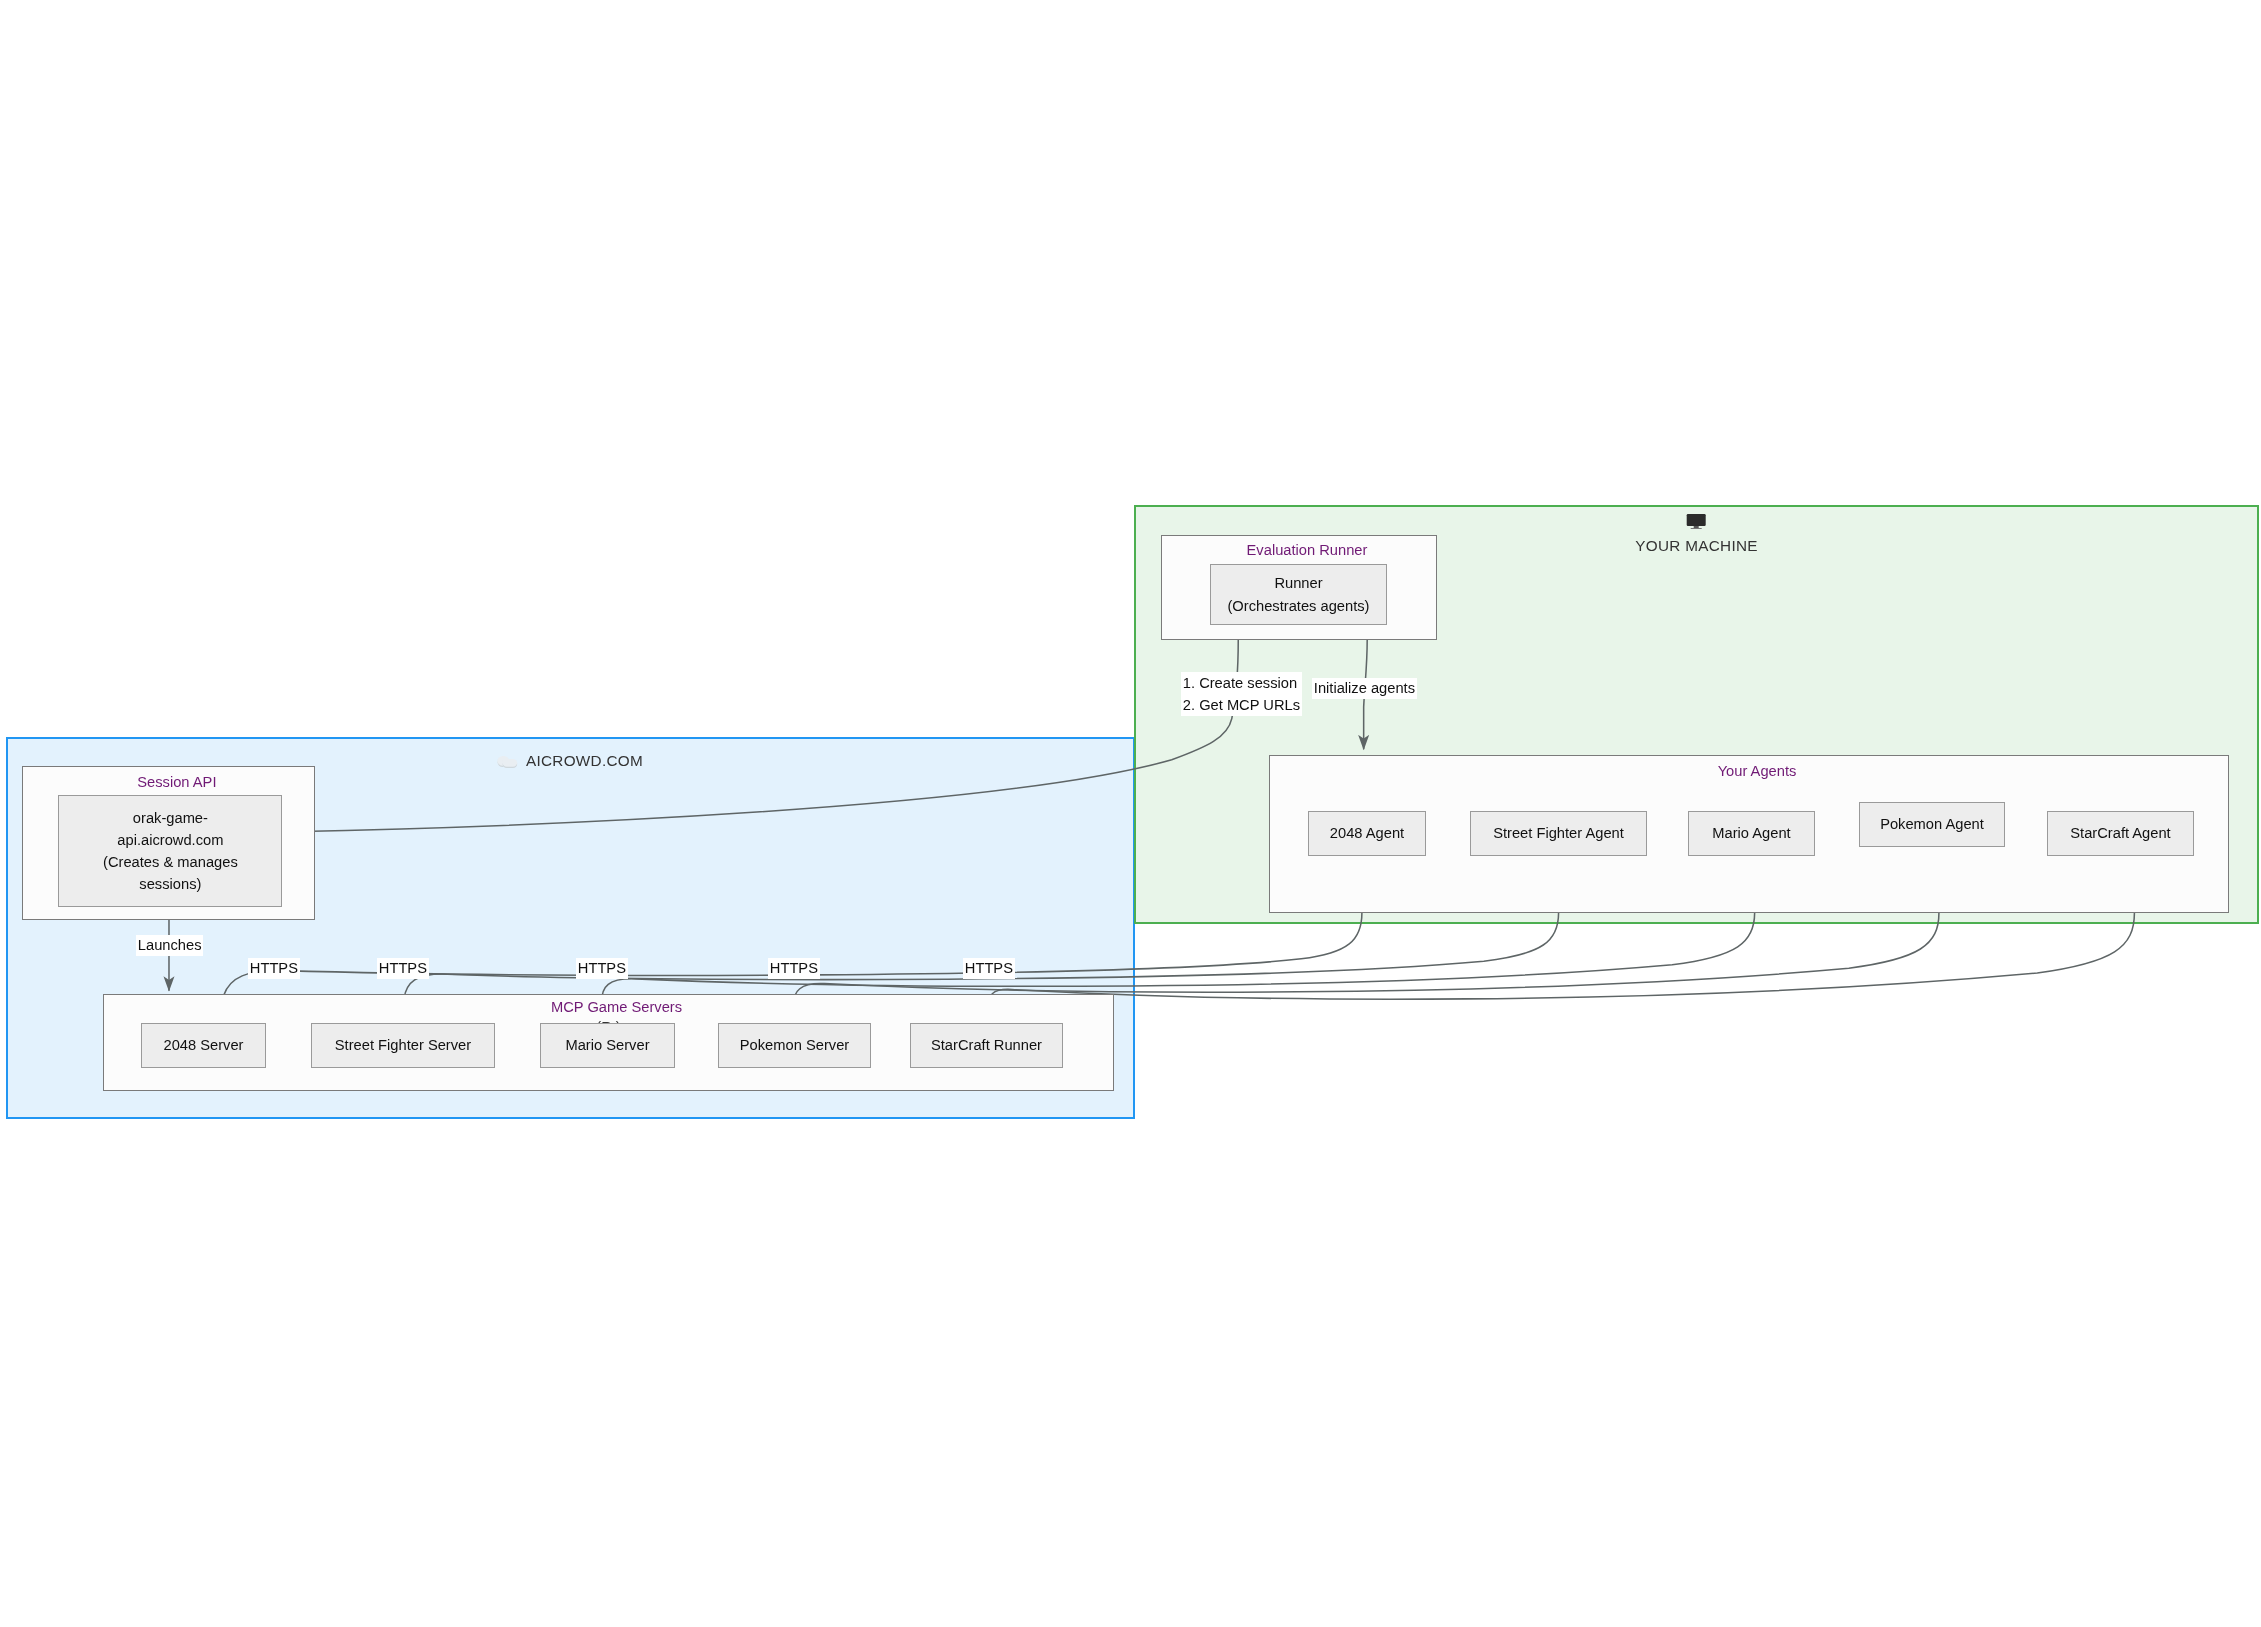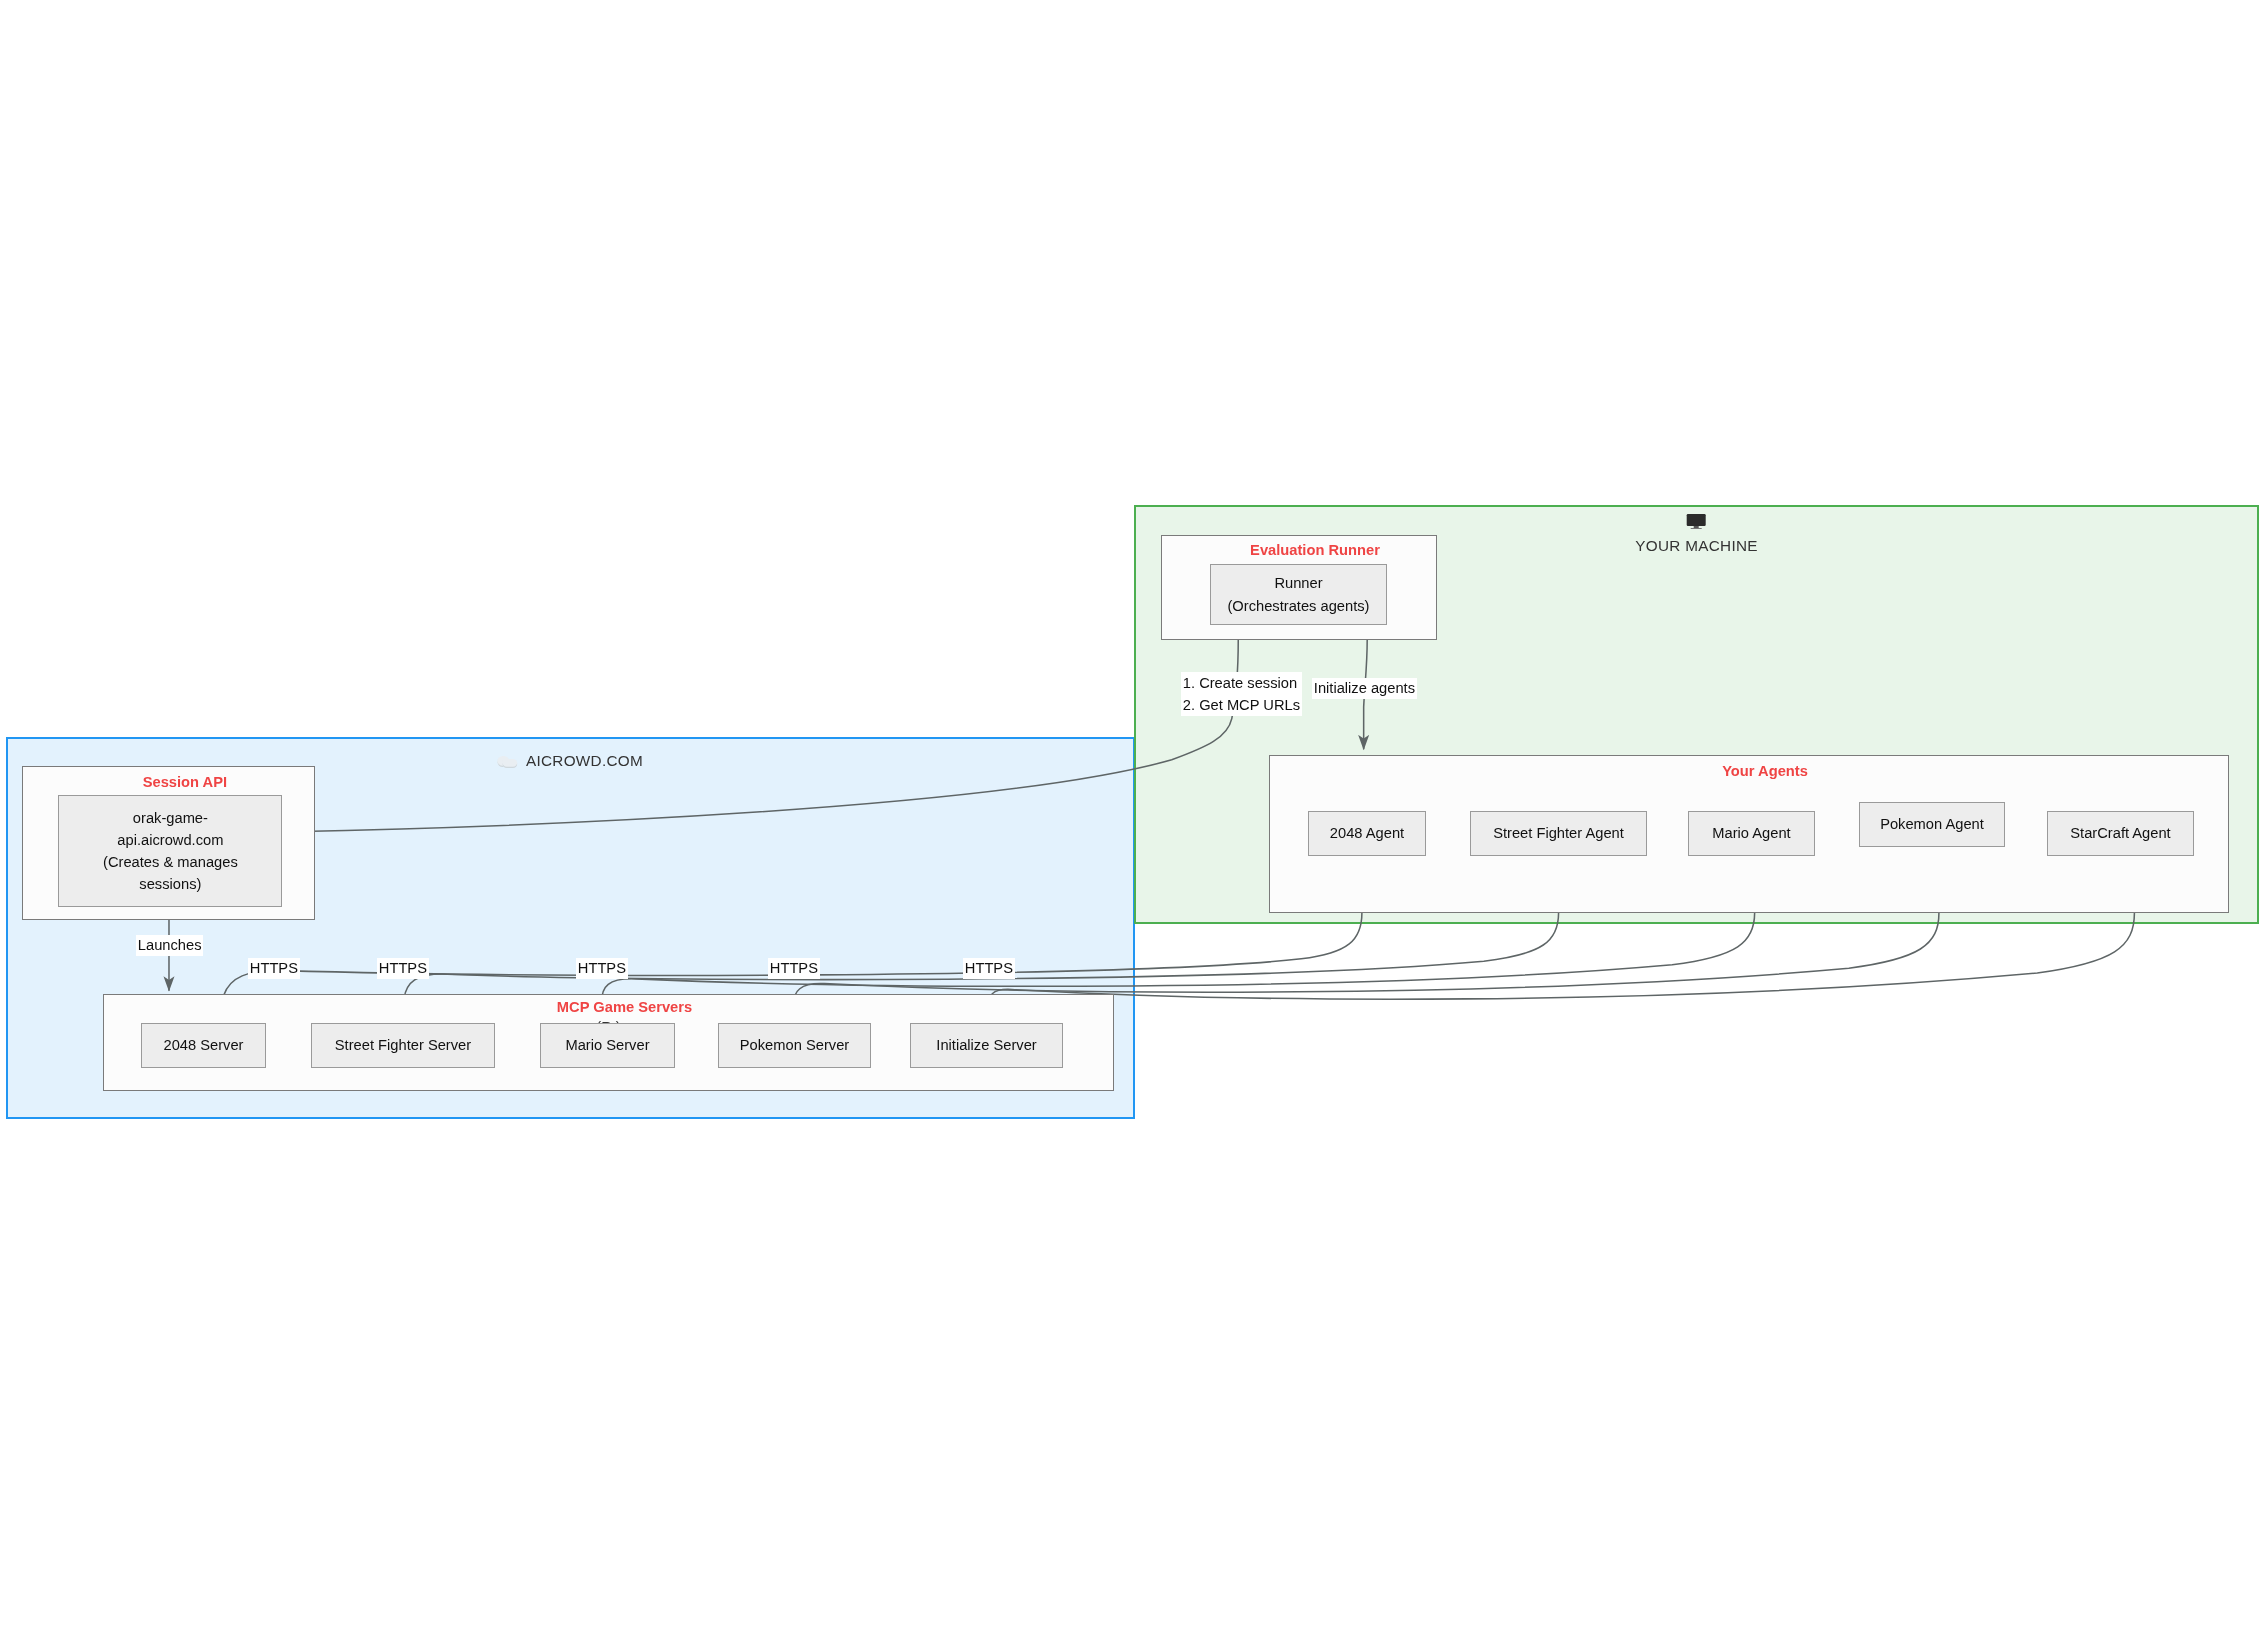--- a/index.html
+++ b/index.html
@@ -32,21 +32,21 @@
   .ico-cloud::before{width:11.8px;height:11.8px;left:0;top:1.2px;}
   .ico-cloud::after{width:15.3px;height:8.8px;right:0;bottom:0;border-radius:5.9px;}
   
   .ico-monitor{position:relative;width:19px;height:15.3px;display:inline-block;}
   .ico-monitor i{position:absolute;left:0;top:0;width:19px;height:11.8px;background:#2b2b2b;border-radius:1.2px;display:block;}
   .ico-monitor u{position:absolute;left:7px;top:11.8px;width:4.7px;height:2.4px;background:#555;display:block;}
   .ico-monitor s{position:absolute;left:4.1px;top:13.5px;width:10.6px;height:1.8px;background:#777;display:block;}
 
   
   .group{position:absolute;box-sizing:border-box;background:#fcfcfc;border:1.2px solid #7a7a7a;}
-  .group-title{position:absolute;left:16px;width:100%;text-align:center;font-size:14.7px;color:#ef4444;white-space:nowrap;font-weight:bold;}
+  .group-title{position:absolute;left:8px;width:100%;text-align:center;font-size:14.7px;color:#701a75;white-space:nowrap;}
   .group-sub{position:absolute;left:0;width:100%;text-align:center;font-size:14.7px;color:#333;white-space:nowrap;}
 
   .g-session{ left:22.4px; top:766px; width:293px; height:154px; }
   .g-servers{ left:103px; top:994px; width:1011px; height:97px; }
   .g-runner { left:1161px; top:535px;  width:276px; height:105px; }
   .g-agents { left:1269px; top:755px; width:960px; height:158px; }
 
   
   .node{position:absolute;box-sizing:border-box;background:#ededed;border:1.2px solid #9a9a9a;
         display:flex;align-items:center;justify-content:center;text-align:left;
@@ -129,21 +129,21 @@
     <div class="node" style="left:207px;top:28px;width:184px;height:45px;">
       <span>Street Fighter Server</span>
     </div>
     <div class="node" style="left:436px;top:28px;width:135px;height:45px;">
       <span>Mario Server</span>
     </div>
     <div class="node" style="left:614px;top:28px;width:153px;height:45px;">
       <span>Pokemon Server</span>
     </div>
     <div class="node" style="left:806px;top:28px;width:153px;height:45px;">
-      <span>Initialize Server</span>
+      <span>StarCraft Runner</span>
     </div>
   </div>
 
   <div class="group g-runner">
     <div class="group-title" style="top:5.9px;">Evaluation Runner</div>
     <div class="node" style="left:48px;top:28px;width:177px;height:61px;flex-direction:column;">
       <span>Runner</span>
       <span>(Orchestrates agents)</span>
     </div>
   </div>

